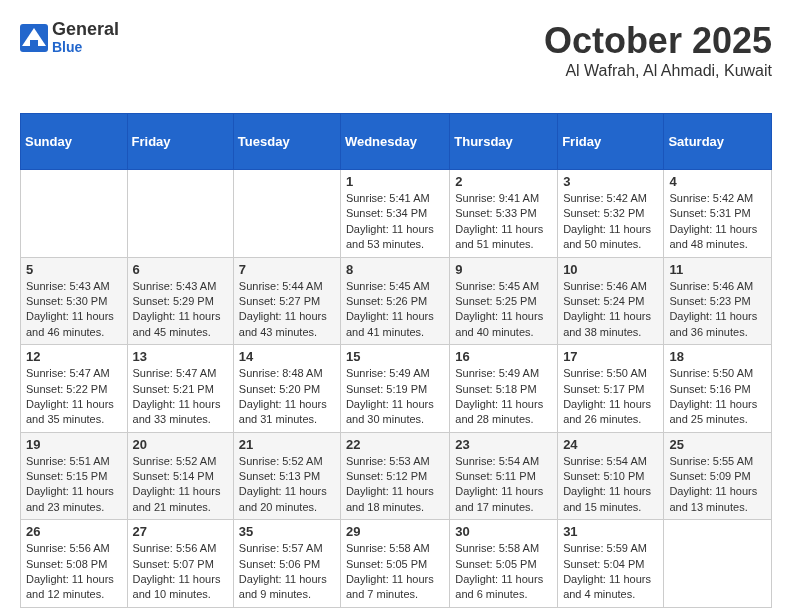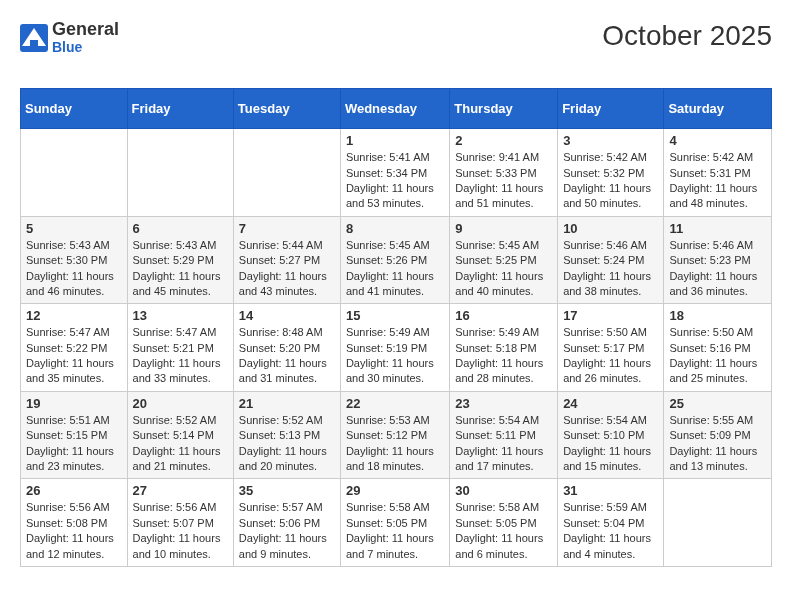--- a/index.html
+++ b/index.html
@@ -37,37 +37,37 @@
     }
     .logo-icon {
       width: 28px;
       height: 28px;
       margin-right: 4px;
     }
     .title-section {
       text-align: right;
     }
     .month-title {
-      font-size: 28px;
-      color: #333;
-      font-weight: normal;
+      font-size: 36px;
+      color: #333;
+      font-weight: bold;
     }
     .location-title {
       font-size: 16px;
       color: #333;
     }
     .calendar {
       width: 100%;
       border-collapse: collapse;
       border: 1px solid #ccc;
     }
     .calendar th {
       background: #2266cc;
       color: #fff;
-      padding: 12px 4px;
+      padding: 20px 4px;
       text-align: left;
       font-size: 13px;
       border: 1px solid #1a55bb;
     }
     .calendar td {
       vertical-align: top;
       padding: 4px 5px;
       border: 1px solid #ccc;
       width: 113px;
       min-height: 80px;
@@ -102,20 +102,21 @@
       <polygon points="14,4 26,22 2,22" fill="white"></polygon>
       <rect x="10" y="16" width="8" height="8" fill="#2266cc"></rect>
     </svg>
     <div class="logo-text">
       <span class="logo-general">General</span>
       <span class="logo-blue">Blue</span>
     </div>
   </div>
   <div class="title-section">
     <div class="month-title">October 2025</div>
+    <div class="location-title">Al Wafrah, Al Ahmadi, Kuwait</div>
   </div>
 </div>
 
 <table class="calendar">
   <thead>
     <tr id="header-row">
     <th>Sunday</th>
         <th>Friday</th>
         <th>Tuesday</th>
         <th>Wednesday</th>

